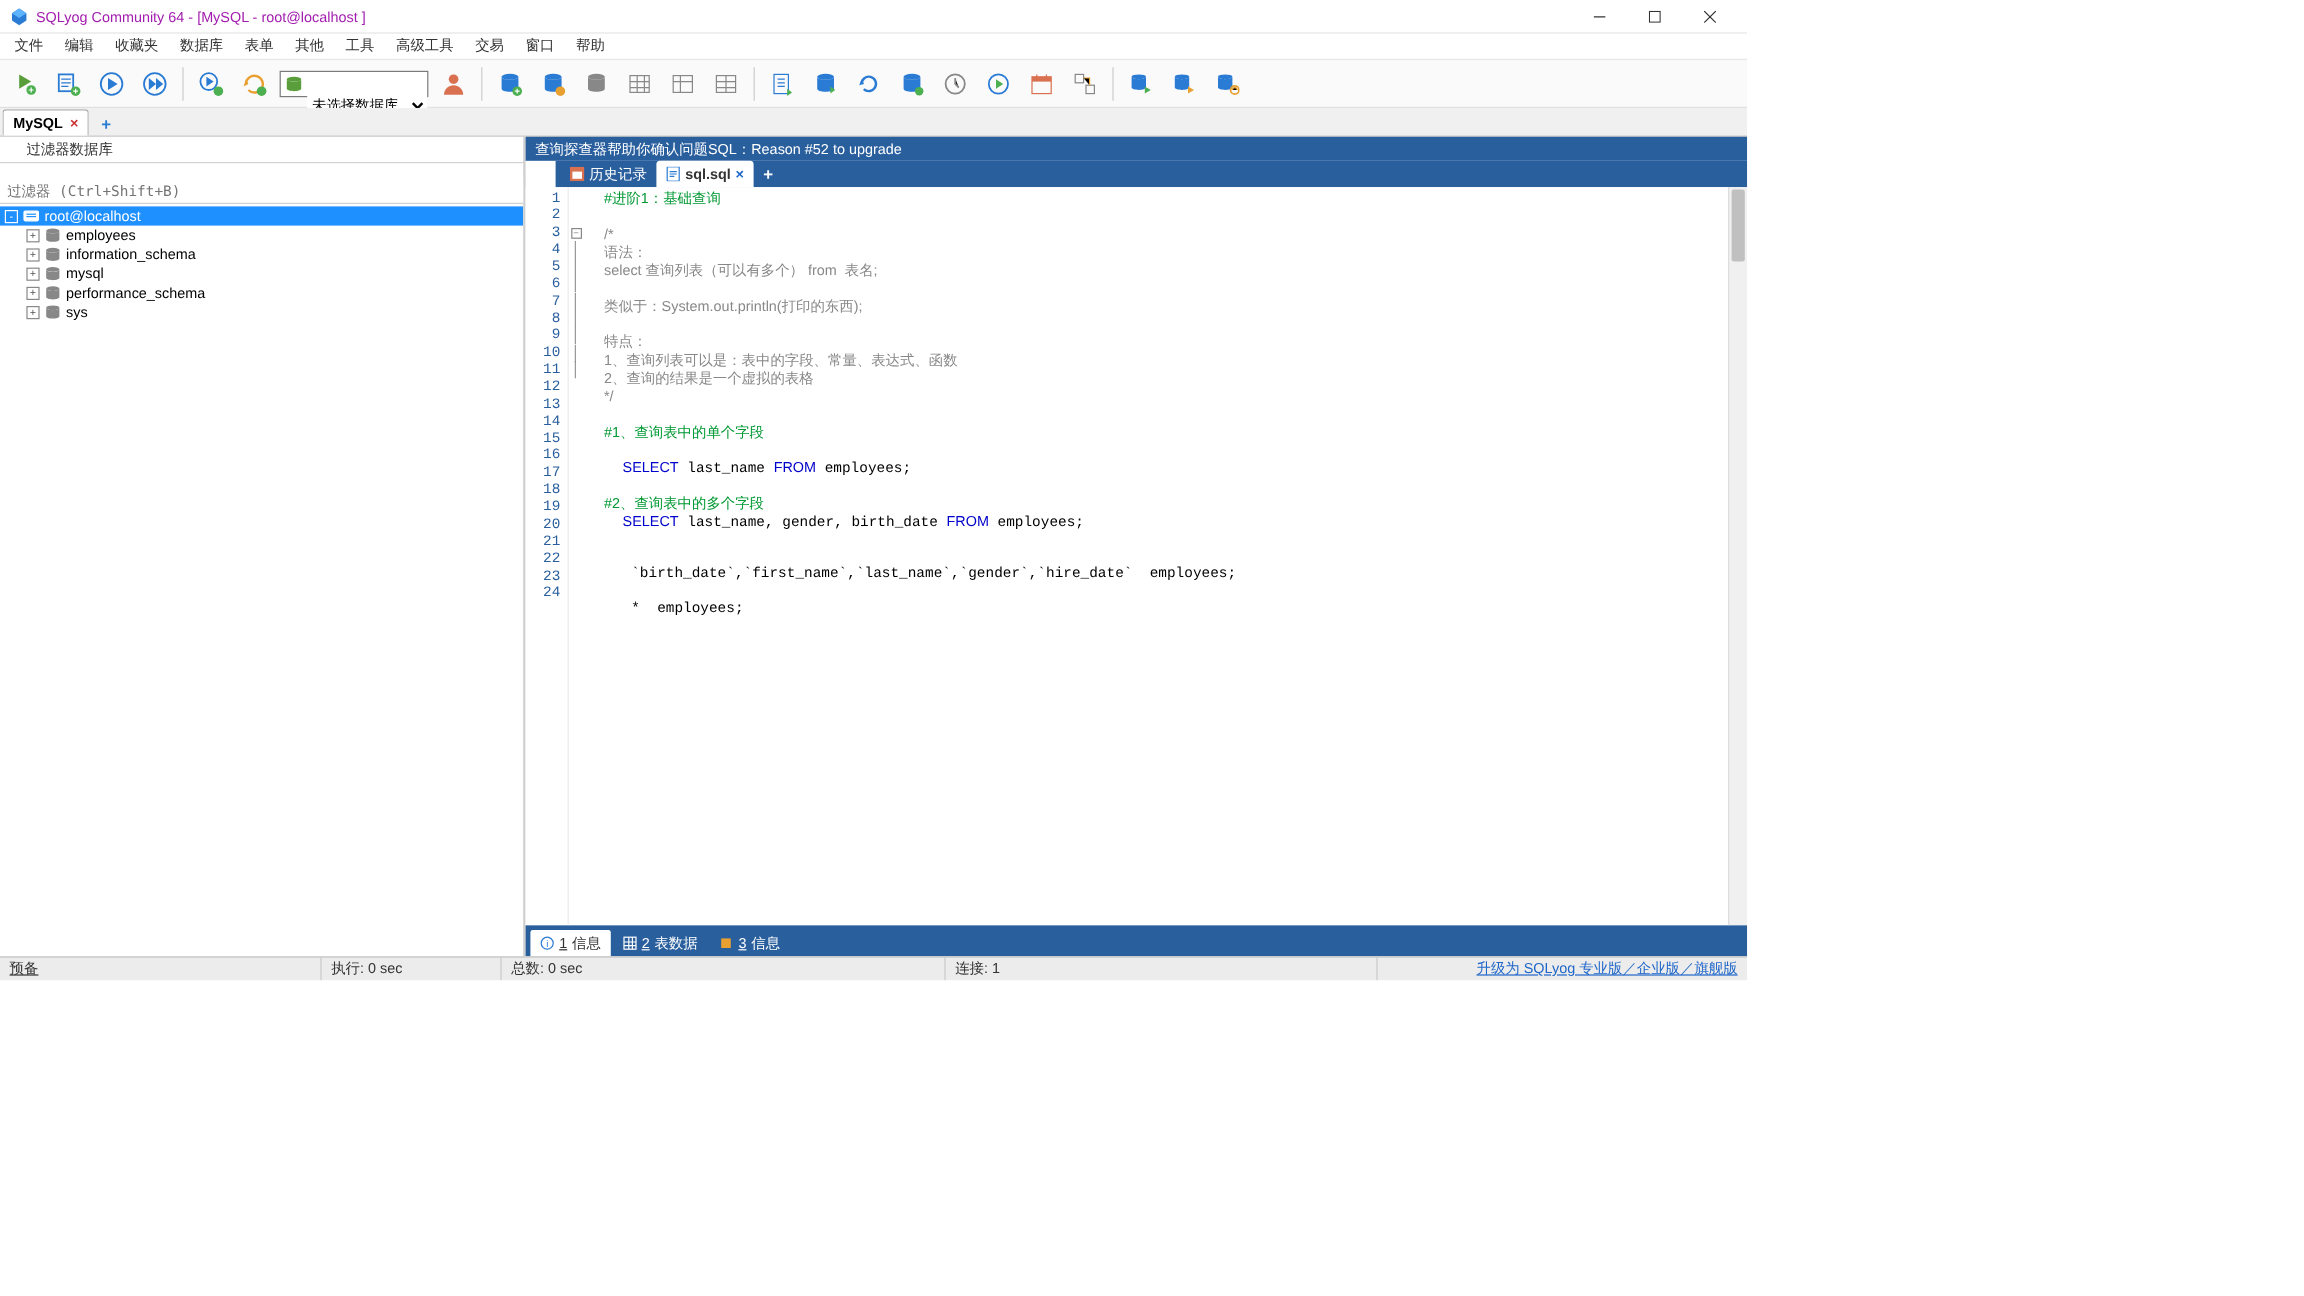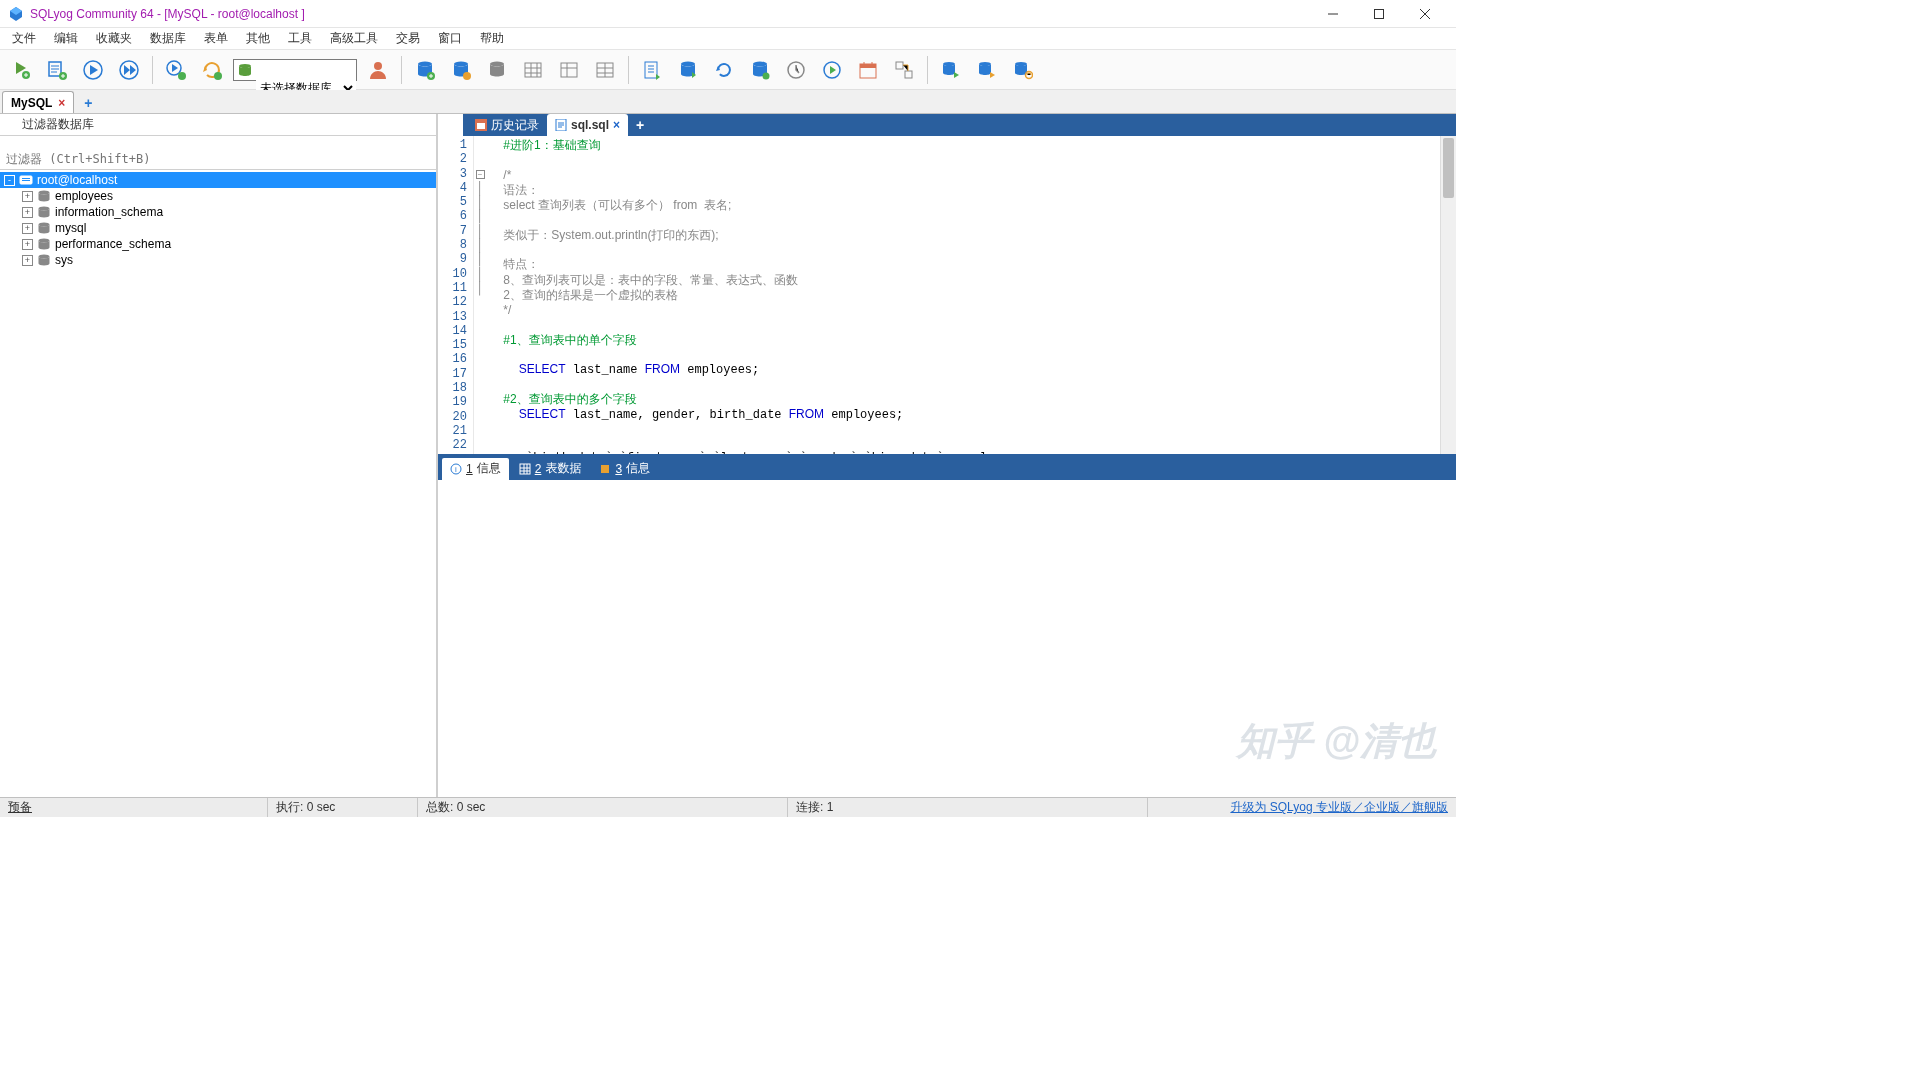--- a/index.html
+++ b/index.html
@@ -360,20 +360,21 @@
               <ellipse cx="7" cy="2.5" rx="5.5" ry="2" fill="#888"></ellipse>
               <path fill="#888" d="M1.5 2.5v7c0 1 2.5 2 5.5 2s5.5-1 5.5-2v-7c0 1-2.5 2-5.5 2s-5.5-1-5.5-2z"></path>
             </svg>
           </span>
           <span>sys</span>
         </div>
       </div>
   </div>
 
   <div class="right-pane">
+    <div class="upgrade-bar">查询探查器帮助你确认问题SQL：Reason #52 to upgrade</div>
     <div class="tabstrip">
       <div class="file-tab inactive">
         <span>
             <svg width="12" height="12">
               <rect width="12" height="12" fill="#d97050"></rect>
               <rect x="2" y="4" width="8" height="6" fill="#fff"></rect>
             </svg>
           </span>
         <span>历史记录</span>
       </div>
@@ -421,21 +422,21 @@
         </div>
       <div class="code" id="code"><span class="c-com">    #进阶1：基础查询</span>
 
 <span class="c-dcom">    /*</span>
 <span class="c-dcom">    语法：</span>
 <span class="c-dcom">    select 查询列表（可以有多个） from  表名;</span>
 
 <span class="c-dcom">    类似于：System.out.println(打印的东西);</span>
 
 <span class="c-dcom">    特点：</span>
-<span class="c-dcom">    8、查询列表可以是：表中的字段、常量、表达式、函数</span>
+<span class="c-dcom">    1、查询列表可以是：表中的字段、常量、表达式、函数</span>
 <span class="c-dcom">    2、查询的结果是一个虚拟的表格</span>
 <span class="c-dcom">    */</span>
 
 <span class="c-com">    #1、查询表中的单个字段</span>
 
     <span class="c-kw">SELECT</span> last_name <span class="c-kw">FROM</span> employees;
 
 <span class="c-com">    #2、查询表中的多个字段</span>
     <span class="c-kw">SELECT</span> last_name, gender, birth_date <span class="c-kw">FROM</span> employees;
 
@@ -460,23 +461,20 @@
               <rect x="1" y="1" width="10" height="10" fill="none" stroke="#fff"></rect>
               <path stroke="#fff" d="M1 5h10M1 8h10M5 1v10M8 1v10"></path>
             </svg>
           </span><span class="num">2</span> 表数据</div>
         <div class="result-tab"><span>
             <svg width="12" height="12">
               <rect x="2" y="2" width="8" height="8" fill="#e8a030"></rect>
             </svg>
           </span><span class="num">3</span> 信息</div>
       </div>
-    <div class="result-area" style="position:relative">
-      <div class="watermark">知乎 @清也</div>
-    </div>
   </div>
 </div>
 
 <div class="statusbar">
   <div class="cell first">预备</div>
   <div class="cell w">执行: 0 sec</div>
   <div class="cell" style="width:370px">总数: 0 sec</div>
   <div class="cell" style="width:360px">连接: 1</div>
   <a class="link">升级为 SQLyog 专业版／企业版／旗舰版</a>
 </div>

